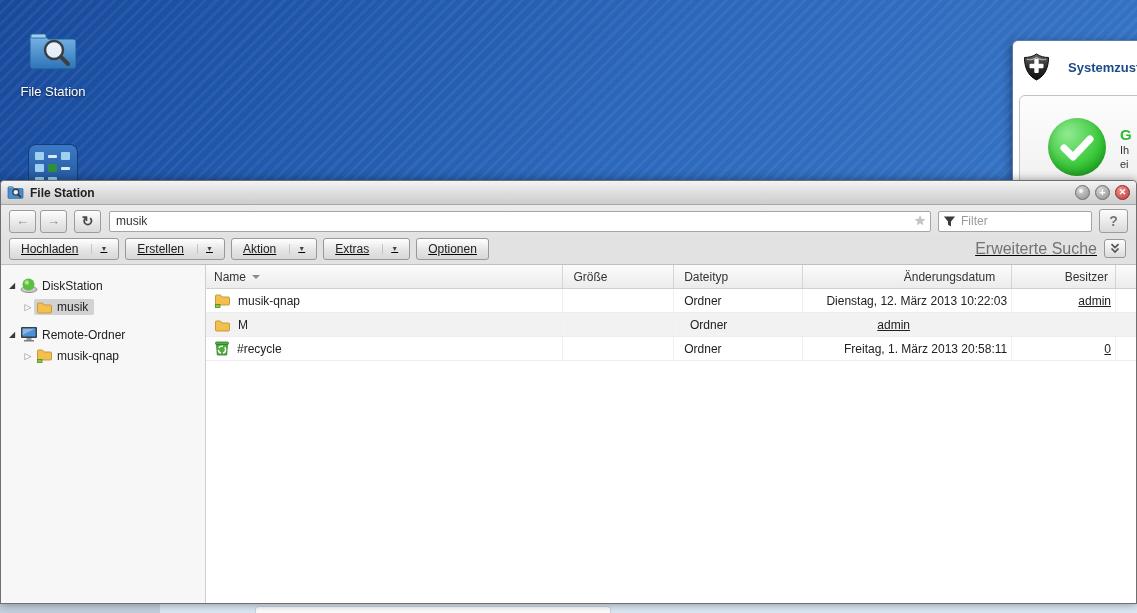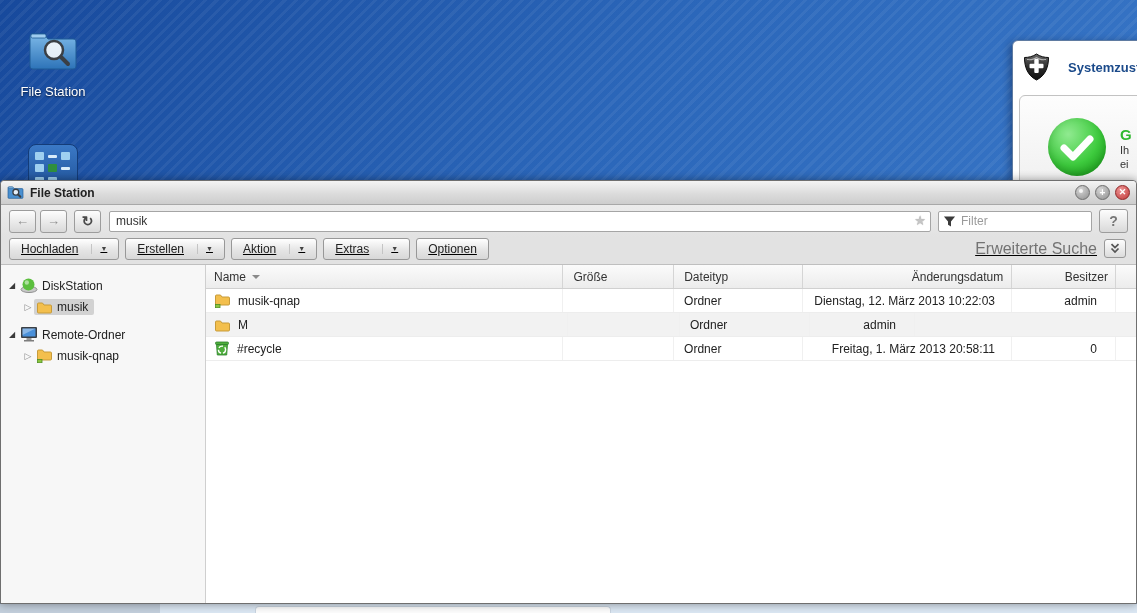--- a/index.html
+++ b/index.html
@@ -86,34 +86,34 @@
   .titem.sel { background: #d2d2d2; }
   .tgap { height: 6px; }
 
   .tablearea { flex: 1 1 auto; display: flex; flex-direction: column; background: #fff; overflow: hidden; }
   .thead { display: flex; height: 24px; flex: 0 0 auto; background: linear-gradient(#fbfbfb, #ececec);
     border-bottom: 1px solid #d0d0d0; font-size: 12px; color: #333; }
   .thead .hc { display: flex; align-items: center; border-right: 1px solid #d5d5d5; padding: 0 10px; }
   .hc.name { width: 362px; padding-left: 8px; }
   .hc.size { width: 112px; }
   .hc.type { width: 130px; }
-  .hc.mod  { width: 212px; justify-content: flex-end; padding-right: 8px; }
+  .hc.mod  { width: 212px; justify-content: flex-end; padding-right: 16px; }
   .hc.owner{ width: 105px; justify-content: flex-end; padding-right: 7px; }
   .hc.sliver { flex: 1 1 auto; border-right: none; }
   .sortarr { width: 0; height: 0; margin-left: 6px; border-left: 4px solid transparent; border-right: 4px solid transparent; border-top: 4px solid #8a8a8a; }
 
   .trow { display: flex; height: 24px; flex: 0 0 auto; font-size: 12px; color: #222; border-bottom: 1px solid #ededed; }
   .trow.alt { background: #f2f2f2; }
   .trow .c { display: flex; align-items: center; border-right: 1px solid #f0f0f0; padding: 0 10px; overflow: hidden; white-space: nowrap; }
   .c.name { width: 362px; padding-left: 8px; }
   .c.name .ricon { margin-right: 7px; display: inline-flex; flex: 0 0 auto; }
   .c.size { width: 112px; justify-content: flex-end; }
   .c.type { width: 130px; }
-  .c.mod  { width: 212px; justify-content: flex-end; padding-right: 16px; }
-  .c.owner{ width: 105px; justify-content: flex-end; padding-right: 18px; }
+  .c.mod  { width: 212px; justify-content: flex-end; padding-right: 4px; }
+  .c.owner{ width: 105px; justify-content: flex-end; padding-right: 4px; text-decoration: underline; }
   .c.sliver { flex: 1 1 auto; border-right: none; }
   .tbody { flex: 1 1 auto; }
 
   
   .taskstrip { position: absolute; left: 0; bottom: 0; width: 1137px; height: 9px; background: #dbe7f3; z-index: 2; }
   .taskstrip .seg-dark { position: absolute; left: 0; top: 0; width: 160px; height: 9px; background: #c3cfdc; }
   .taskstrip .seg-white { position: absolute; left: 255px; top: 2px; width: 356px; height: 7px; background: #fdfdfd; border: 1px solid #c9d4e0; border-bottom: none; border-radius: 4px 4px 0 0; }
 </style>
 </head>
 <body>

